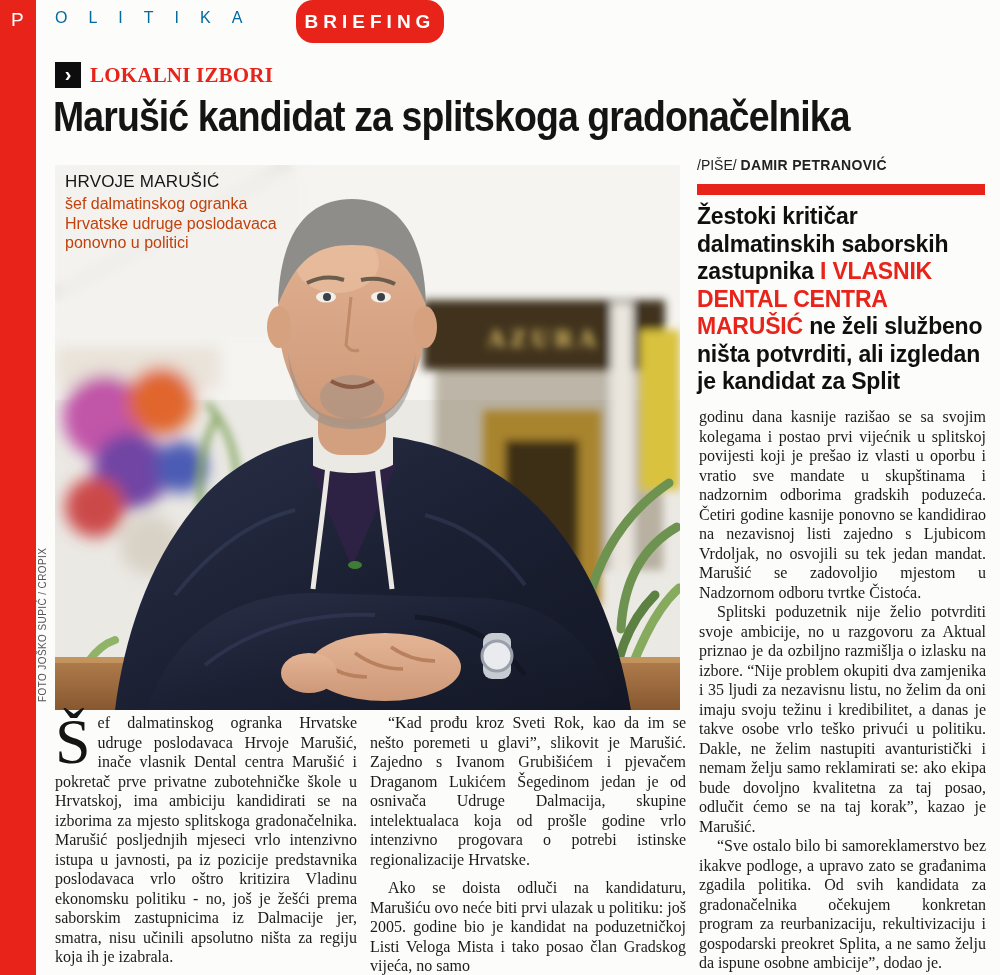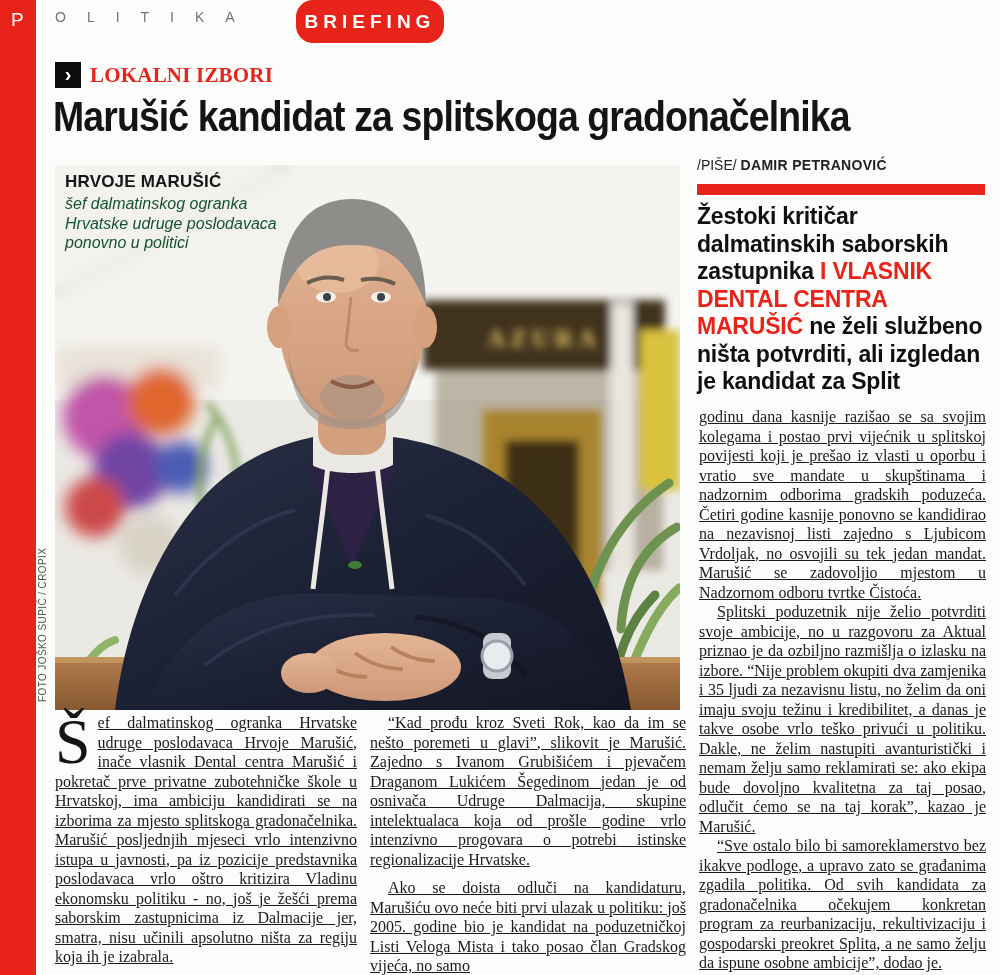--- a/index.html
+++ b/index.html
@@ -7,60 +7,60 @@
   body{
     width:1000px;height:975px;position:relative;overflow:hidden;
     background:#fcfcfa;
     font-family:"Liberation Sans",sans-serif;
     color:#1c1c1c;
   }
   
   .red-stripe{position:absolute;left:0;top:0;width:36px;height:975px;background:var(--accent);}
   
   .masthead-p{position:absolute;left:11px;top:9px;font-size:19px;color:#fff;}
-  .masthead-rest{position:absolute;left:55px;top:9px;font-size:14px;letter-spacing:21px;color:#737373;}
+  .masthead-rest{position:absolute;left:55px;top:9px;font-size:16px;letter-spacing:21px;color:#0369a1;}
   .briefing{
     position:absolute;left:296px;top:0;width:148px;height:43px;background:var(--accent);
     display:flex;align-items:center;justify-content:center;
     color:#fff;font-weight:bold;font-size:19px;letter-spacing:5px;border-radius:17px;
   }
   
   .kicker{position:absolute;left:55px;top:62px;display:flex;align-items:center;gap:9px;}
   .kicker-box{width:26px;height:26px;background:#0d0d0d;color:#fff;display:flex;align-items:center;justify-content:center;font-size:20px;font-weight:bold;line-height:1;padding-bottom:2px;box-sizing:border-box;}
   .kicker-label{color:var(--accent);font-weight:bold;font-size:21px;letter-spacing:0.2px;font-family:Liberation Serif, serif;}
   
   .headline{
     position:absolute;left:53px;top:92px;font-size:43px;font-weight:bold;color:#141414;
     letter-spacing:-1px;white-space:nowrap;transform:scaleX(.87);transform-origin:left top;
   }
   
   .photo{position:absolute;left:55px;top:165px;width:625px;height:545px;background:#ece9e4;}
   .photo svg{display:block;}
   .caption{position:absolute;left:10px;top:7px;width:218px;line-height:1.2;color:#161616;}
-  .caption-title{font-weight:bold;font-size:17px;letter-spacing:0.2px;margin-bottom:2px;}
-  .caption-body{font-size:16px;line-height:1.22;color:#14532d;font-style:italic;}
+  .caption-title{font-weight:normal;font-size:17px;letter-spacing:0.2px;margin-bottom:2px;}
+  .caption-body{font-size:16px;line-height:1.22;color:#c2410c;}
   .credit{
     position:absolute;left:37px;top:702px;transform:rotate(-90deg);transform-origin:left top;
     font-size:10px;letter-spacing:0.4px;color:#555;white-space:nowrap;
   }
   
   .byline{position:absolute;left:697px;top:157px;font-size:14px;color:#222;}
   .byline .author{font-weight:bold;letter-spacing:0.3px;}
   .redbar{position:absolute;left:697px;top:184px;width:288px;height:11px;background:var(--accent);}
   .standfirst{
     position:absolute;left:697px;top:203px;width:292px;
     font-weight:bold;font-size:23px;line-height:27.5px;color:#0f0f0f;letter-spacing:-0.2px;
   }
   .standfirst .hl{color:var(--accent);}
   
   .bodytext{font-family:"Liberation Serif","DejaVu Serif",serif;font-size:16px;line-height:19.5px;color:#1b1b1b;text-align:justify;}
   .col-right{position:absolute;left:699px;top:407px;width:287px;}
   .col-left{position:absolute;left:55px;top:713px;width:302px;}
   .col-mid{position:absolute;left:370px;top:713px;width:316px;}
-  .bodytext p{margin:0;text-decoration:underline;}
+  .bodytext p{margin:0;}
   .bodytext p.indent{text-indent:18px;}
   .col-mid p + p{margin-top:9px;}
   .dropcap{
     float:left;font-family:"Liberation Serif","DejaVu Serif",serif;
     font-size:64px;line-height:52px;padding:3px 7px 0 0;color:#141414;
   }
 </style>
 </head>
 <body>
 

